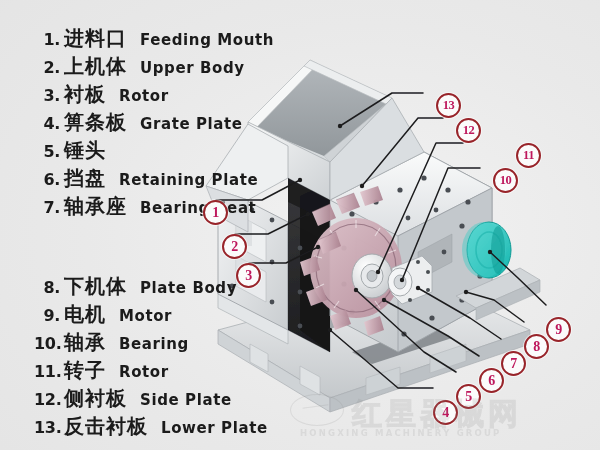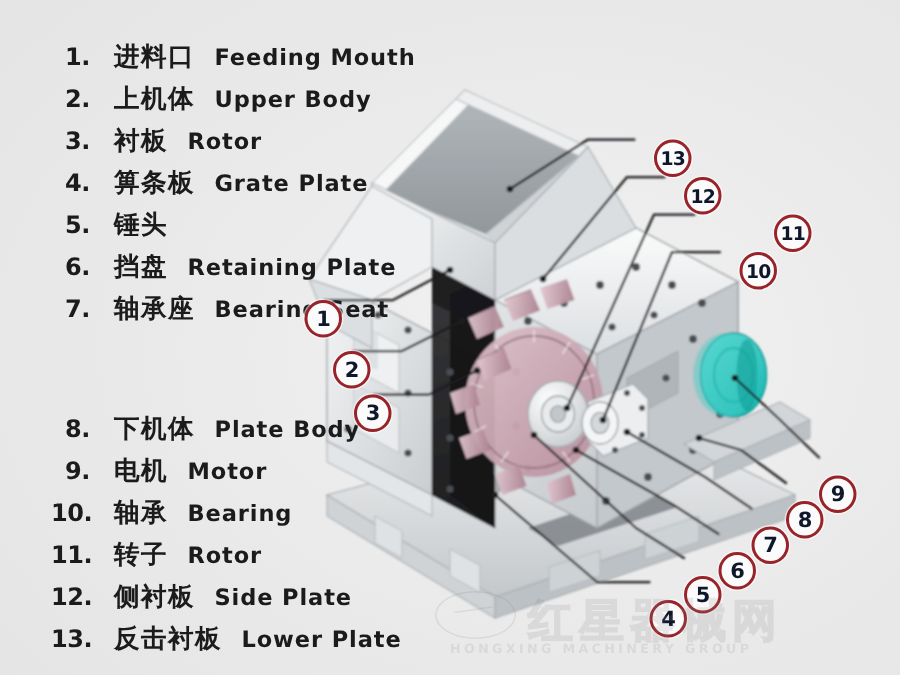--- a/index.html
+++ b/index.html
@@ -27,43 +27,44 @@
     display:flex;align-items:baseline;
     height:28px;line-height:28px;
     color:#1b1b1b;white-space:nowrap;
   }
   .lnum{
     display:inline-block;width:26px;text-align:right;
     font-size:16px;font-weight:600;letter-spacing:-.3px;
   }
   .lcn{
     display:inline-block;
-    font-size:17px;font-weight:700;
-    margin-left:16px;letter-spacing:1px;
+    font-size:20px;font-weight:700;
+    margin-left:4px;letter-spacing:1px;
   }
   .len{
     display:inline-block;
     font-size:15px;font-weight:600;
     margin-left:13px;letter-spacing:.6px;
   }
 
   
   #art{position:absolute;left:0;top:0;}
 
   
   .callout{
     position:absolute;
     width:25px;height:25px;border-radius:50%;
     background:#fbfbfb;
     border:2.4px solid #98242a;
     box-sizing:border-box;
     display:flex;align-items:center;justify-content:center;
-    font-size:14px;font-weight:700;color:#0f172a;
+    font-size:14px;font-weight:700;color:#be185d;
     letter-spacing:-.5px;
     box-shadow:0 0 0 1px rgba(255,255,255,.55);
+    font-family:Liberation Serif, serif;
   }
   .callout.wide{font-size:12.5px;}
 
   
   .wm{
     position:absolute;left:290px;top:392px;
     width:300px;height:52px;
     opacity:.17;pointer-events:none;
   }
   .wm-txt{

